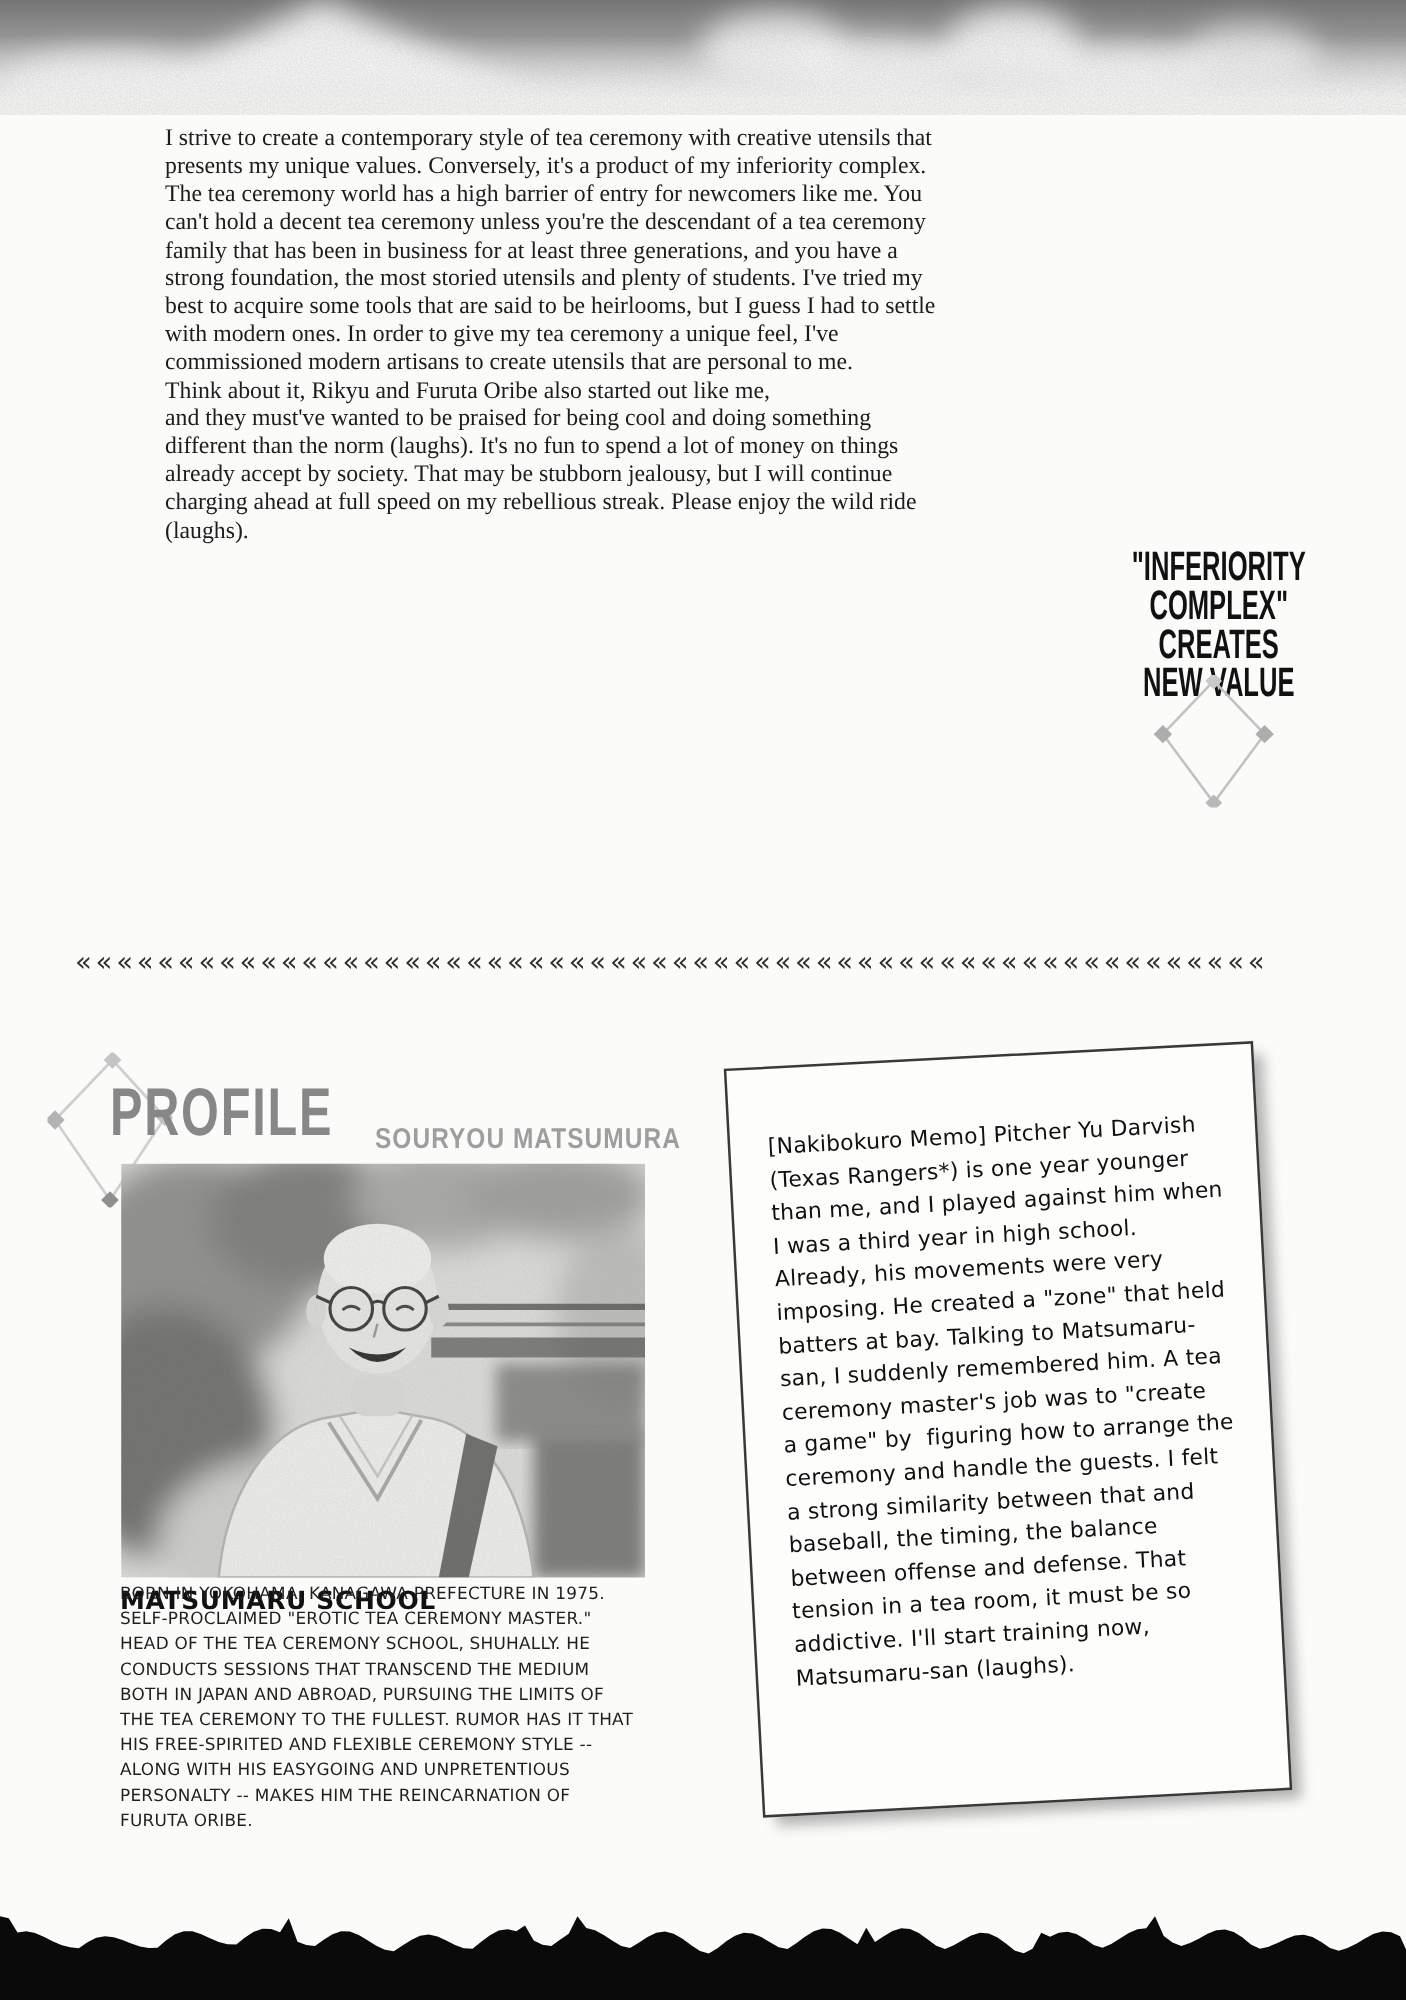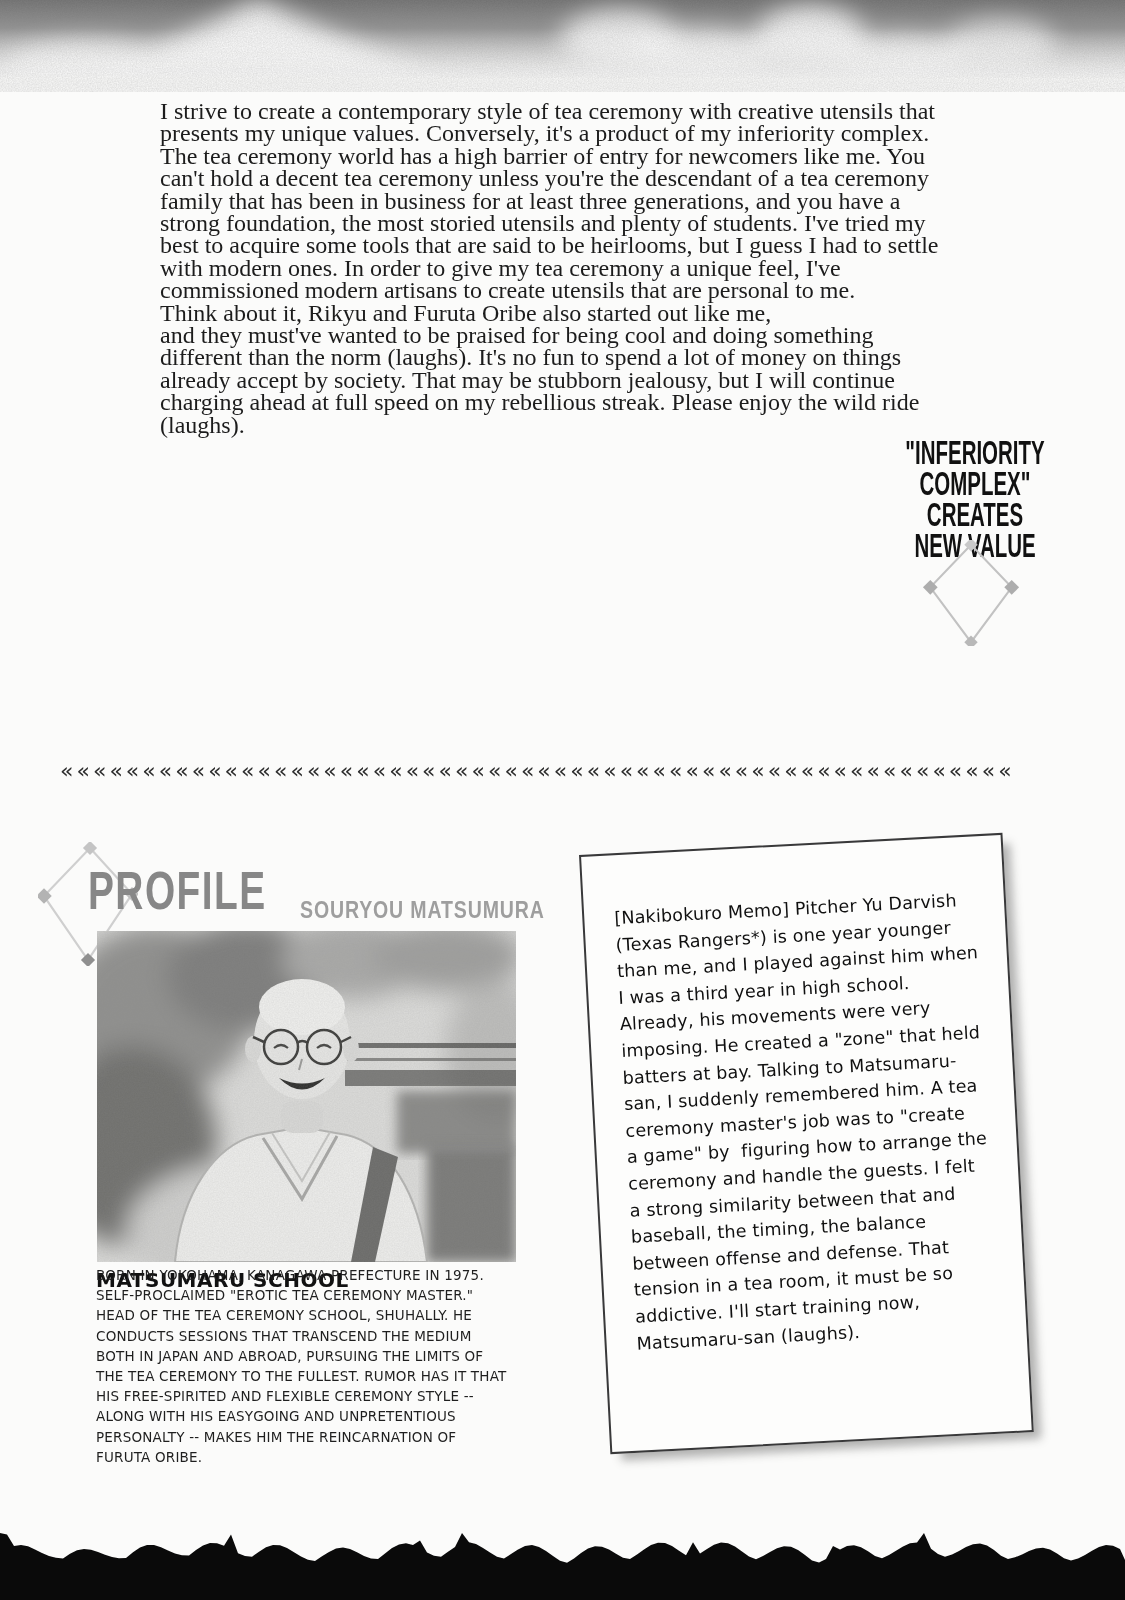--- a/index.html
+++ b/index.html
@@ -8,23 +8,23 @@
     background:#fbfbfa;overflow:hidden;
     font-family:"Liberation Sans",sans-serif;
   }
   .abs{position:absolute;}
 
   
   .top-banner{left:0;top:0;width:1125px;height:92px;}
 
   
   .interview{
-    left:160px;top:100px;width:800px;
+    left:132px;top:100px;width:800px;
     font-family:"Liberation Serif",serif;
-    font-size:24px;line-height:22.4px;color:#1c1c1c;
+    font-size:19px;line-height:22.4px;color:#1c1c1c;
     white-space:pre;
   }
 
   
   .headline{
     left:845px;top:437px;width:260px;
     text-align:center;color:#111;
     font-weight:900;font-size:33px;line-height:31px;
     letter-spacing:0px;white-space:pre-line;
     transform:scaleX(0.62);transform-origin:50% 0;

